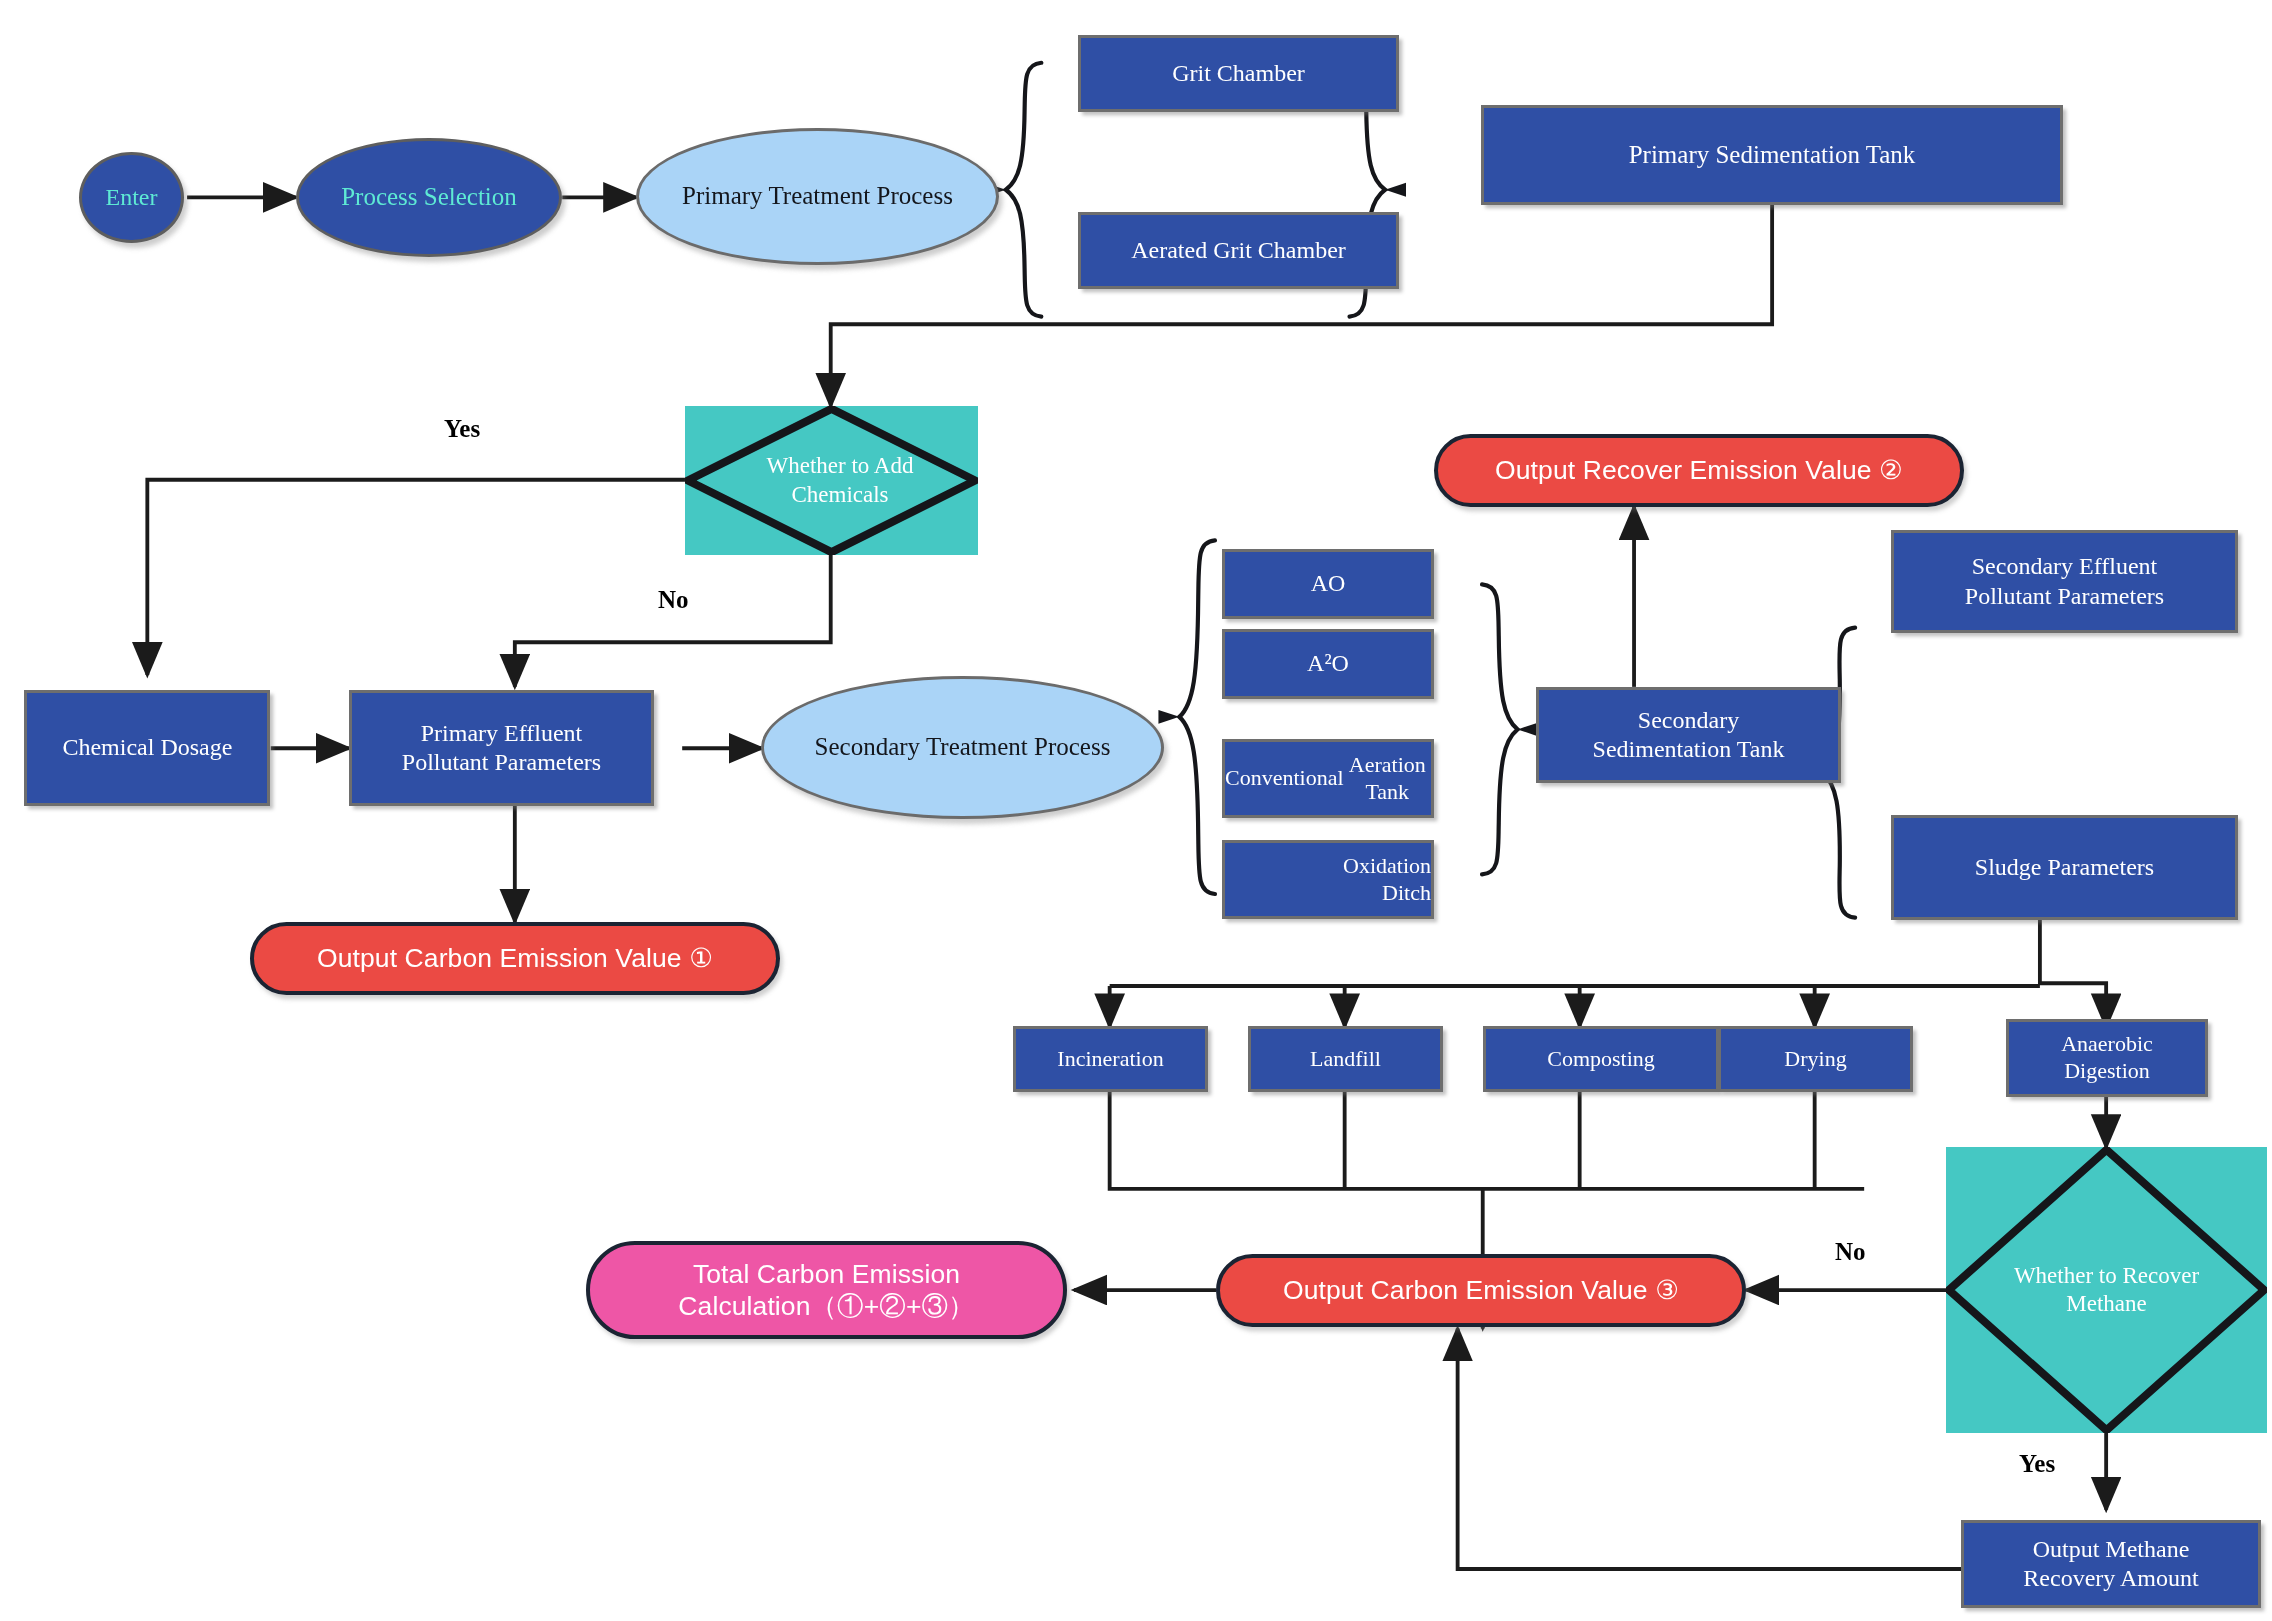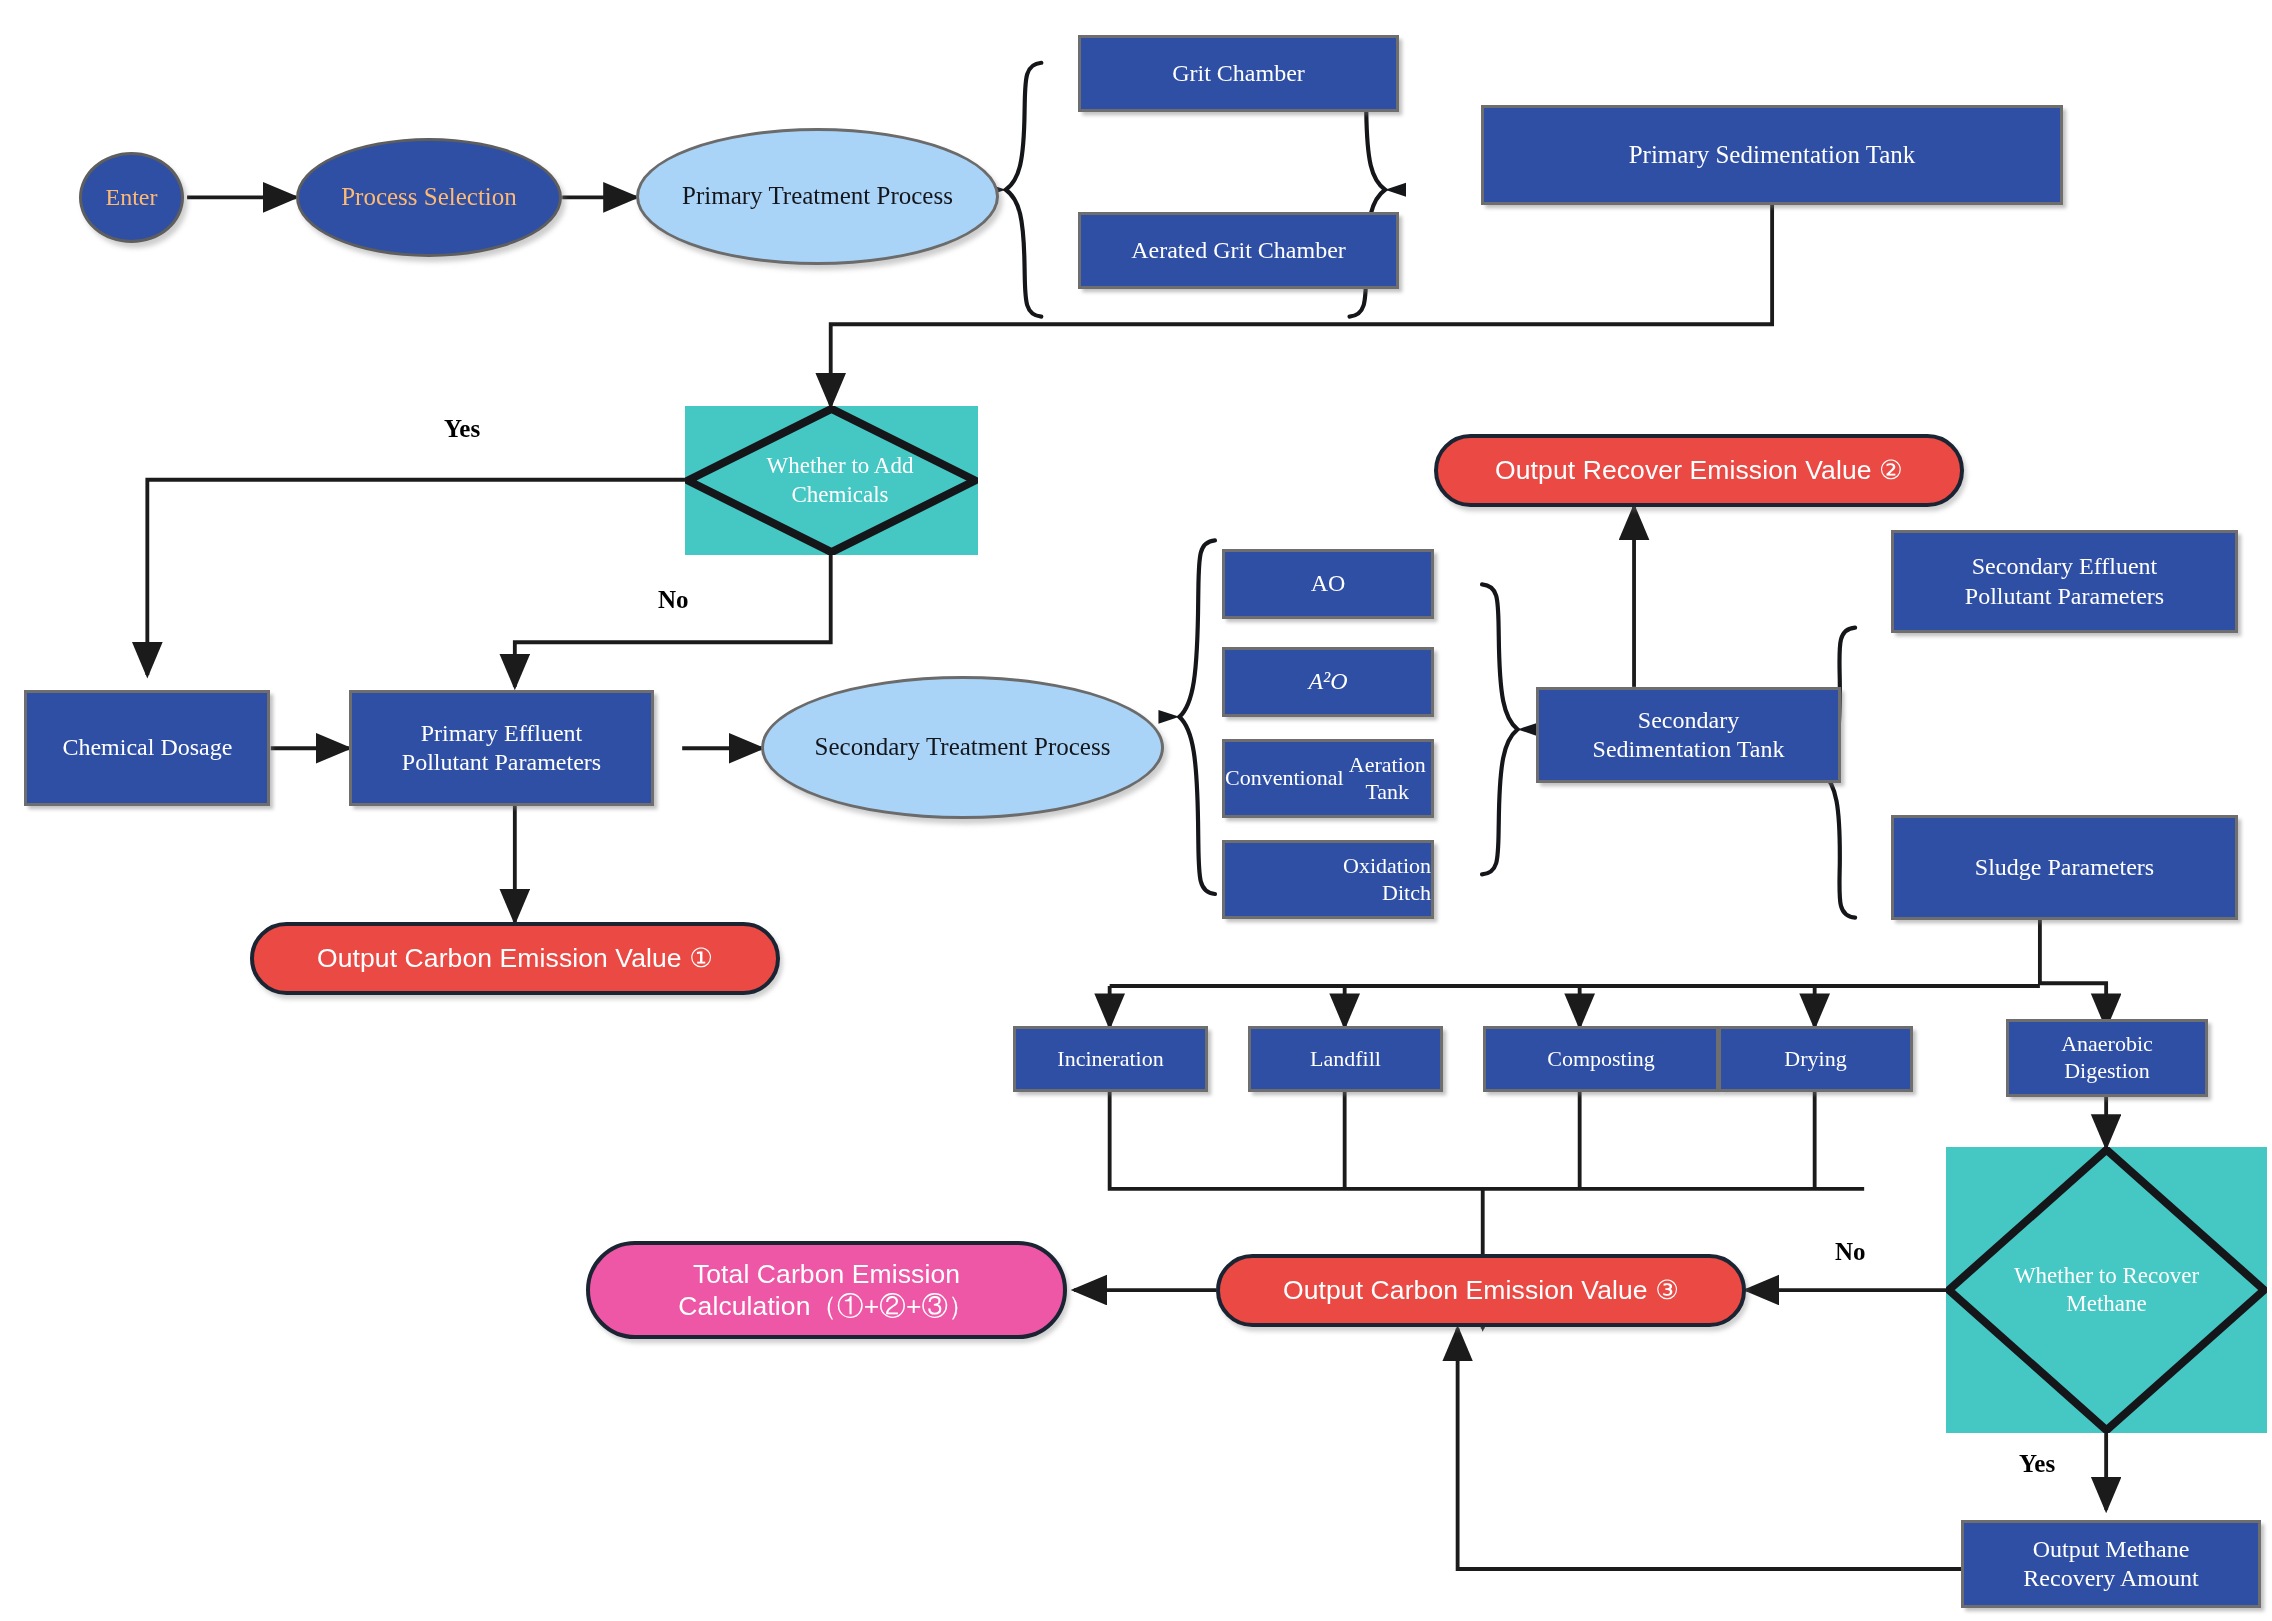--- a/index.html
+++ b/index.html
@@ -14,21 +14,21 @@
     background:#2F4FA5;
     border:3.5px solid #6E6E6E;
     color:#ffffff;
     box-shadow:3.5px 4.2px 3.5px rgba(120,120,120,.45);
     font-family:"Liberation Serif", serif;
   }
   
   .ell-dark{
     background:#2F4FA5;
     border:3.5px solid #5E5E5E;
-    color:#fdba74;
+    color:#5eead4;
     border-radius:50%;
     box-shadow:3.5px 4.9px 4.9px rgba(130,130,130,.40);
     font-family:"Liberation Serif", serif;
   }
   
   .ell-light{
     background:#AAD4F7;
     border:3.5px solid #6B6B6B;
     color:#14161c;
     border-radius:50%;
@@ -216,21 +216,21 @@
   </div>
 
   <div class="node rect" style="left:1222px;top:549px;width:212px;height:70px;font-size:24px;">
     <span>AO</span>
   </div>
 
   <div class="node pill pill-red" style="left:250px;top:922px;width:530px;height:73px;font-size:26.5px;">
     <span>Output Carbon Emission Value ①</span>
   </div>
 
-  <div class="node rect" style="left:1222px;top:647px;width:212px;height:70px;font-size:24px;font-style:italic;">
+  <div class="node rect" style="left:1222px;top:629px;width:212px;height:70px;font-size:24px;">
     <span>A²O</span>
   </div>
 
   <div class="node rect" style="left:1222px;top:739px;width:212px;height:79px;font-size:22px;flex-direction:row;">
     <div>Conventional</div>
     <div>Aeration Tank</div>
   </div>
 
   <div class="node rect" style="left:1222px;top:840px;width:212px;height:79px;font-size:22px;flex-direction:column;align-items:flex-end;">
     <div>Oxidation</div>

